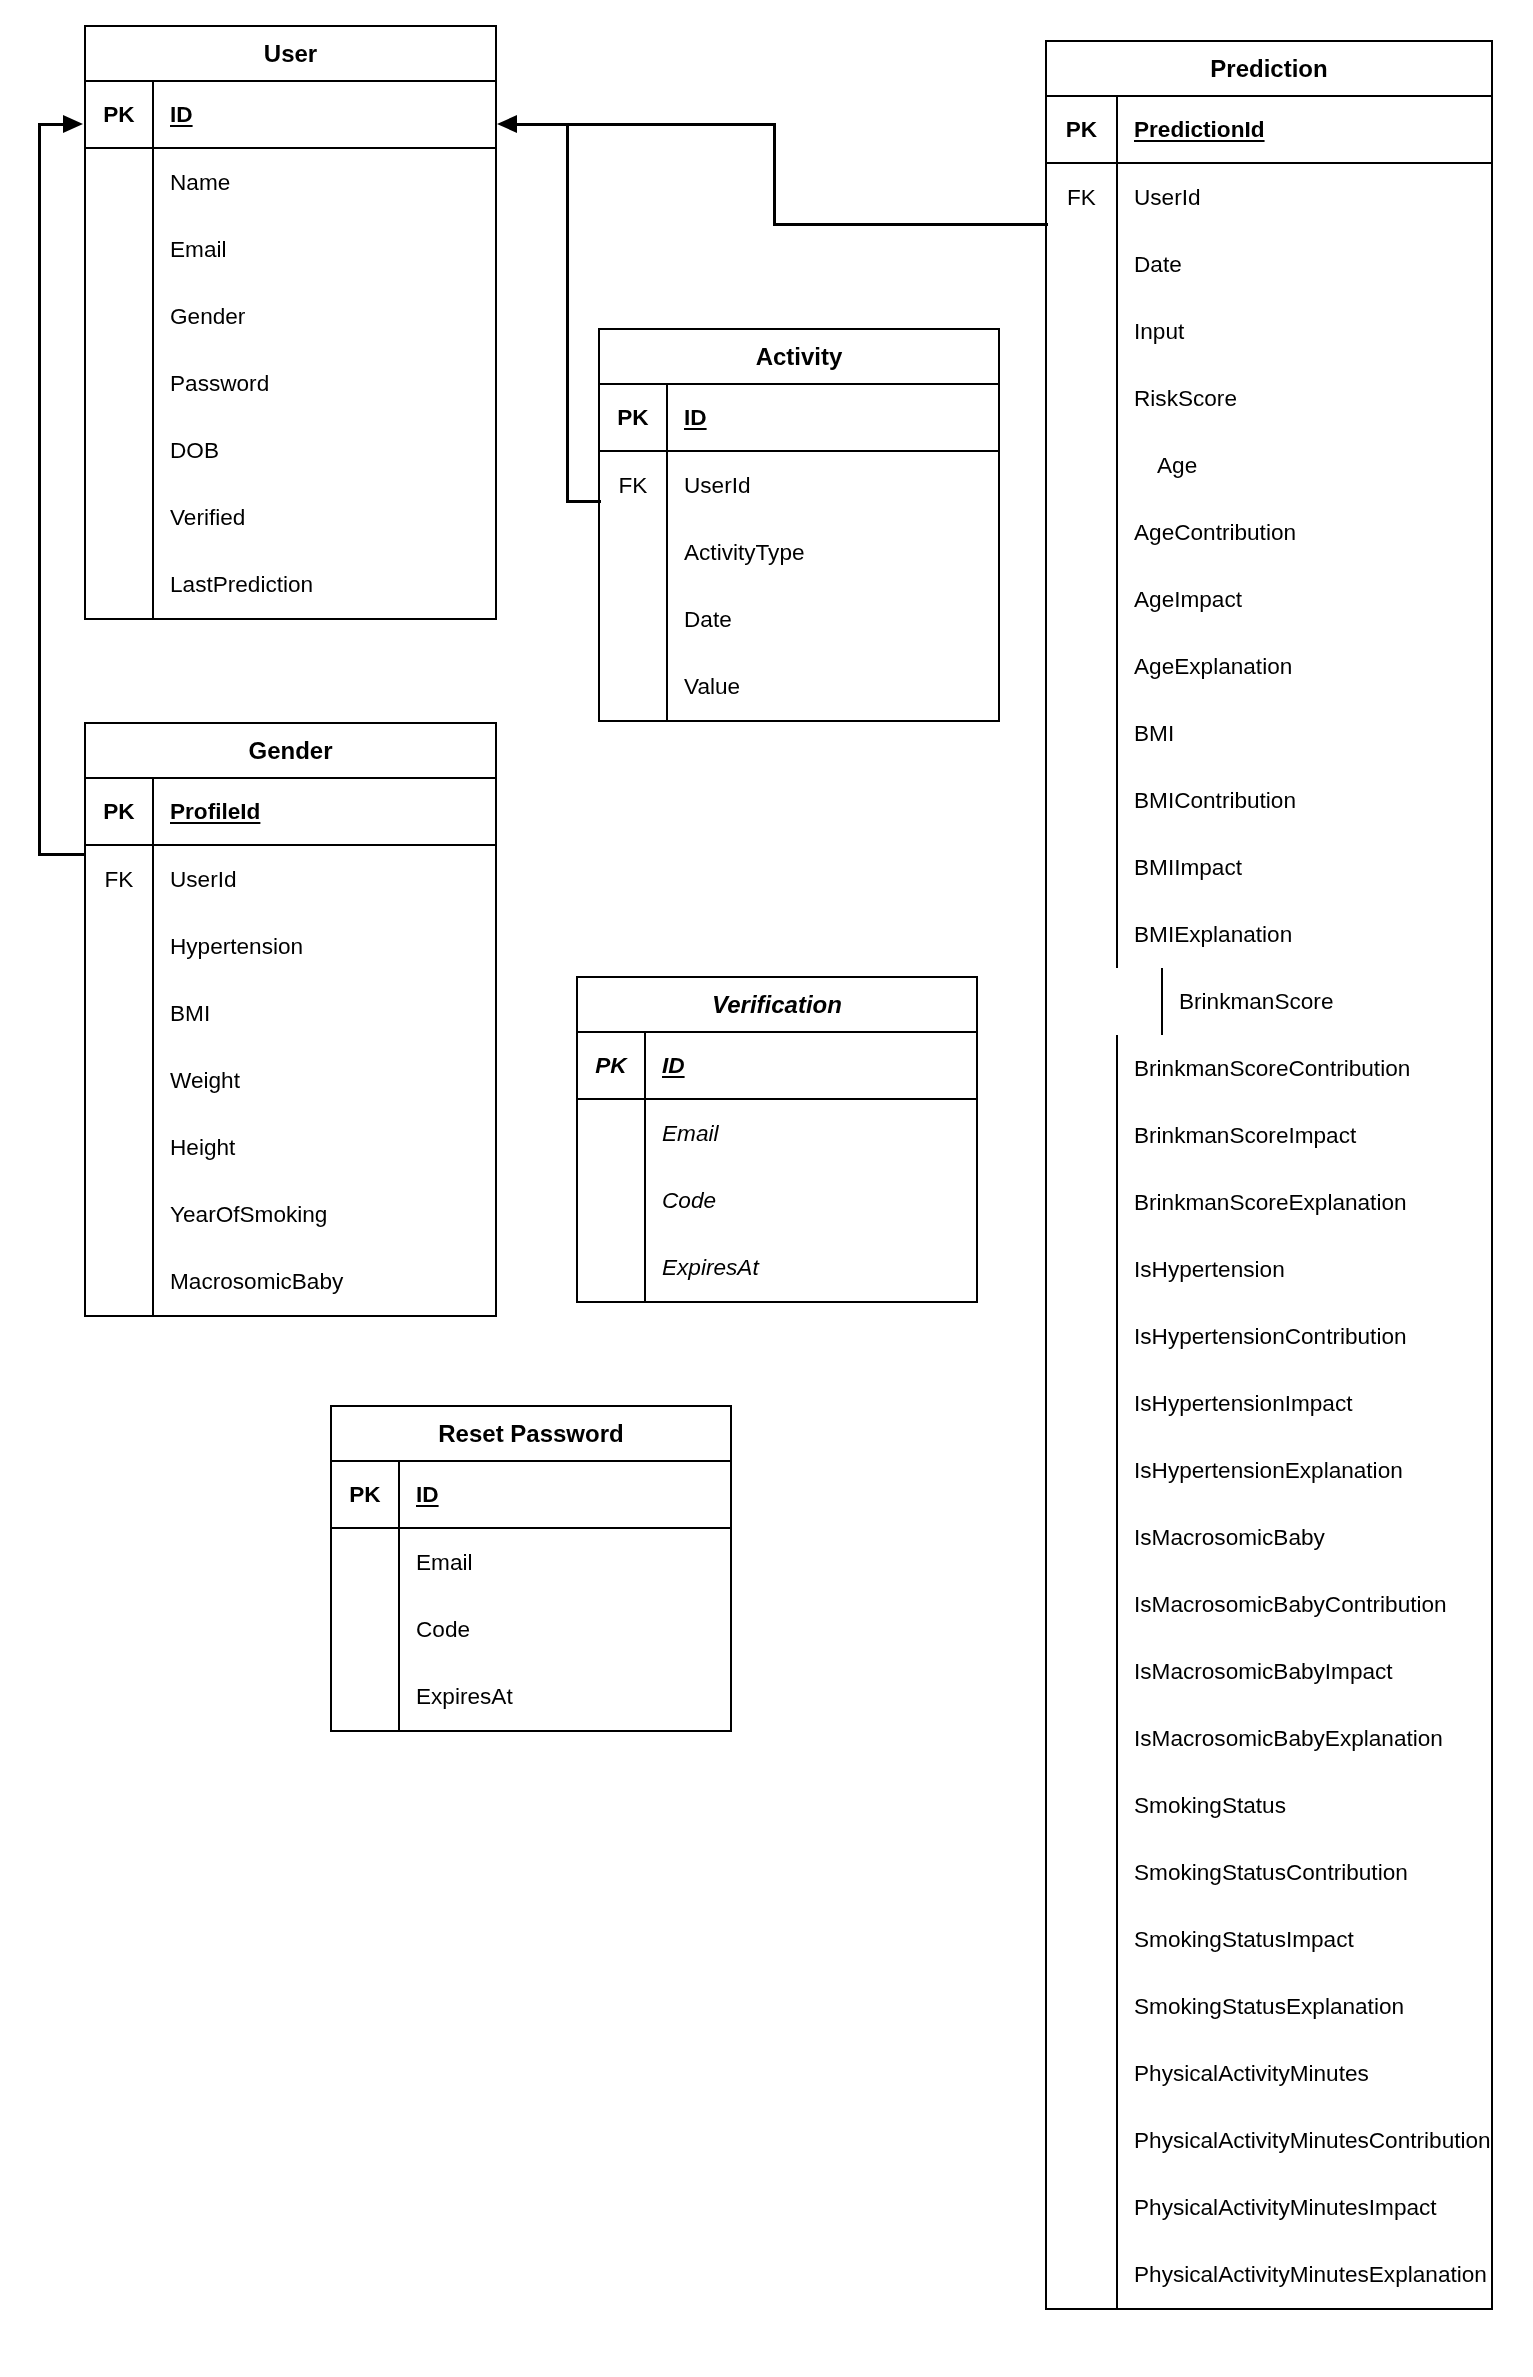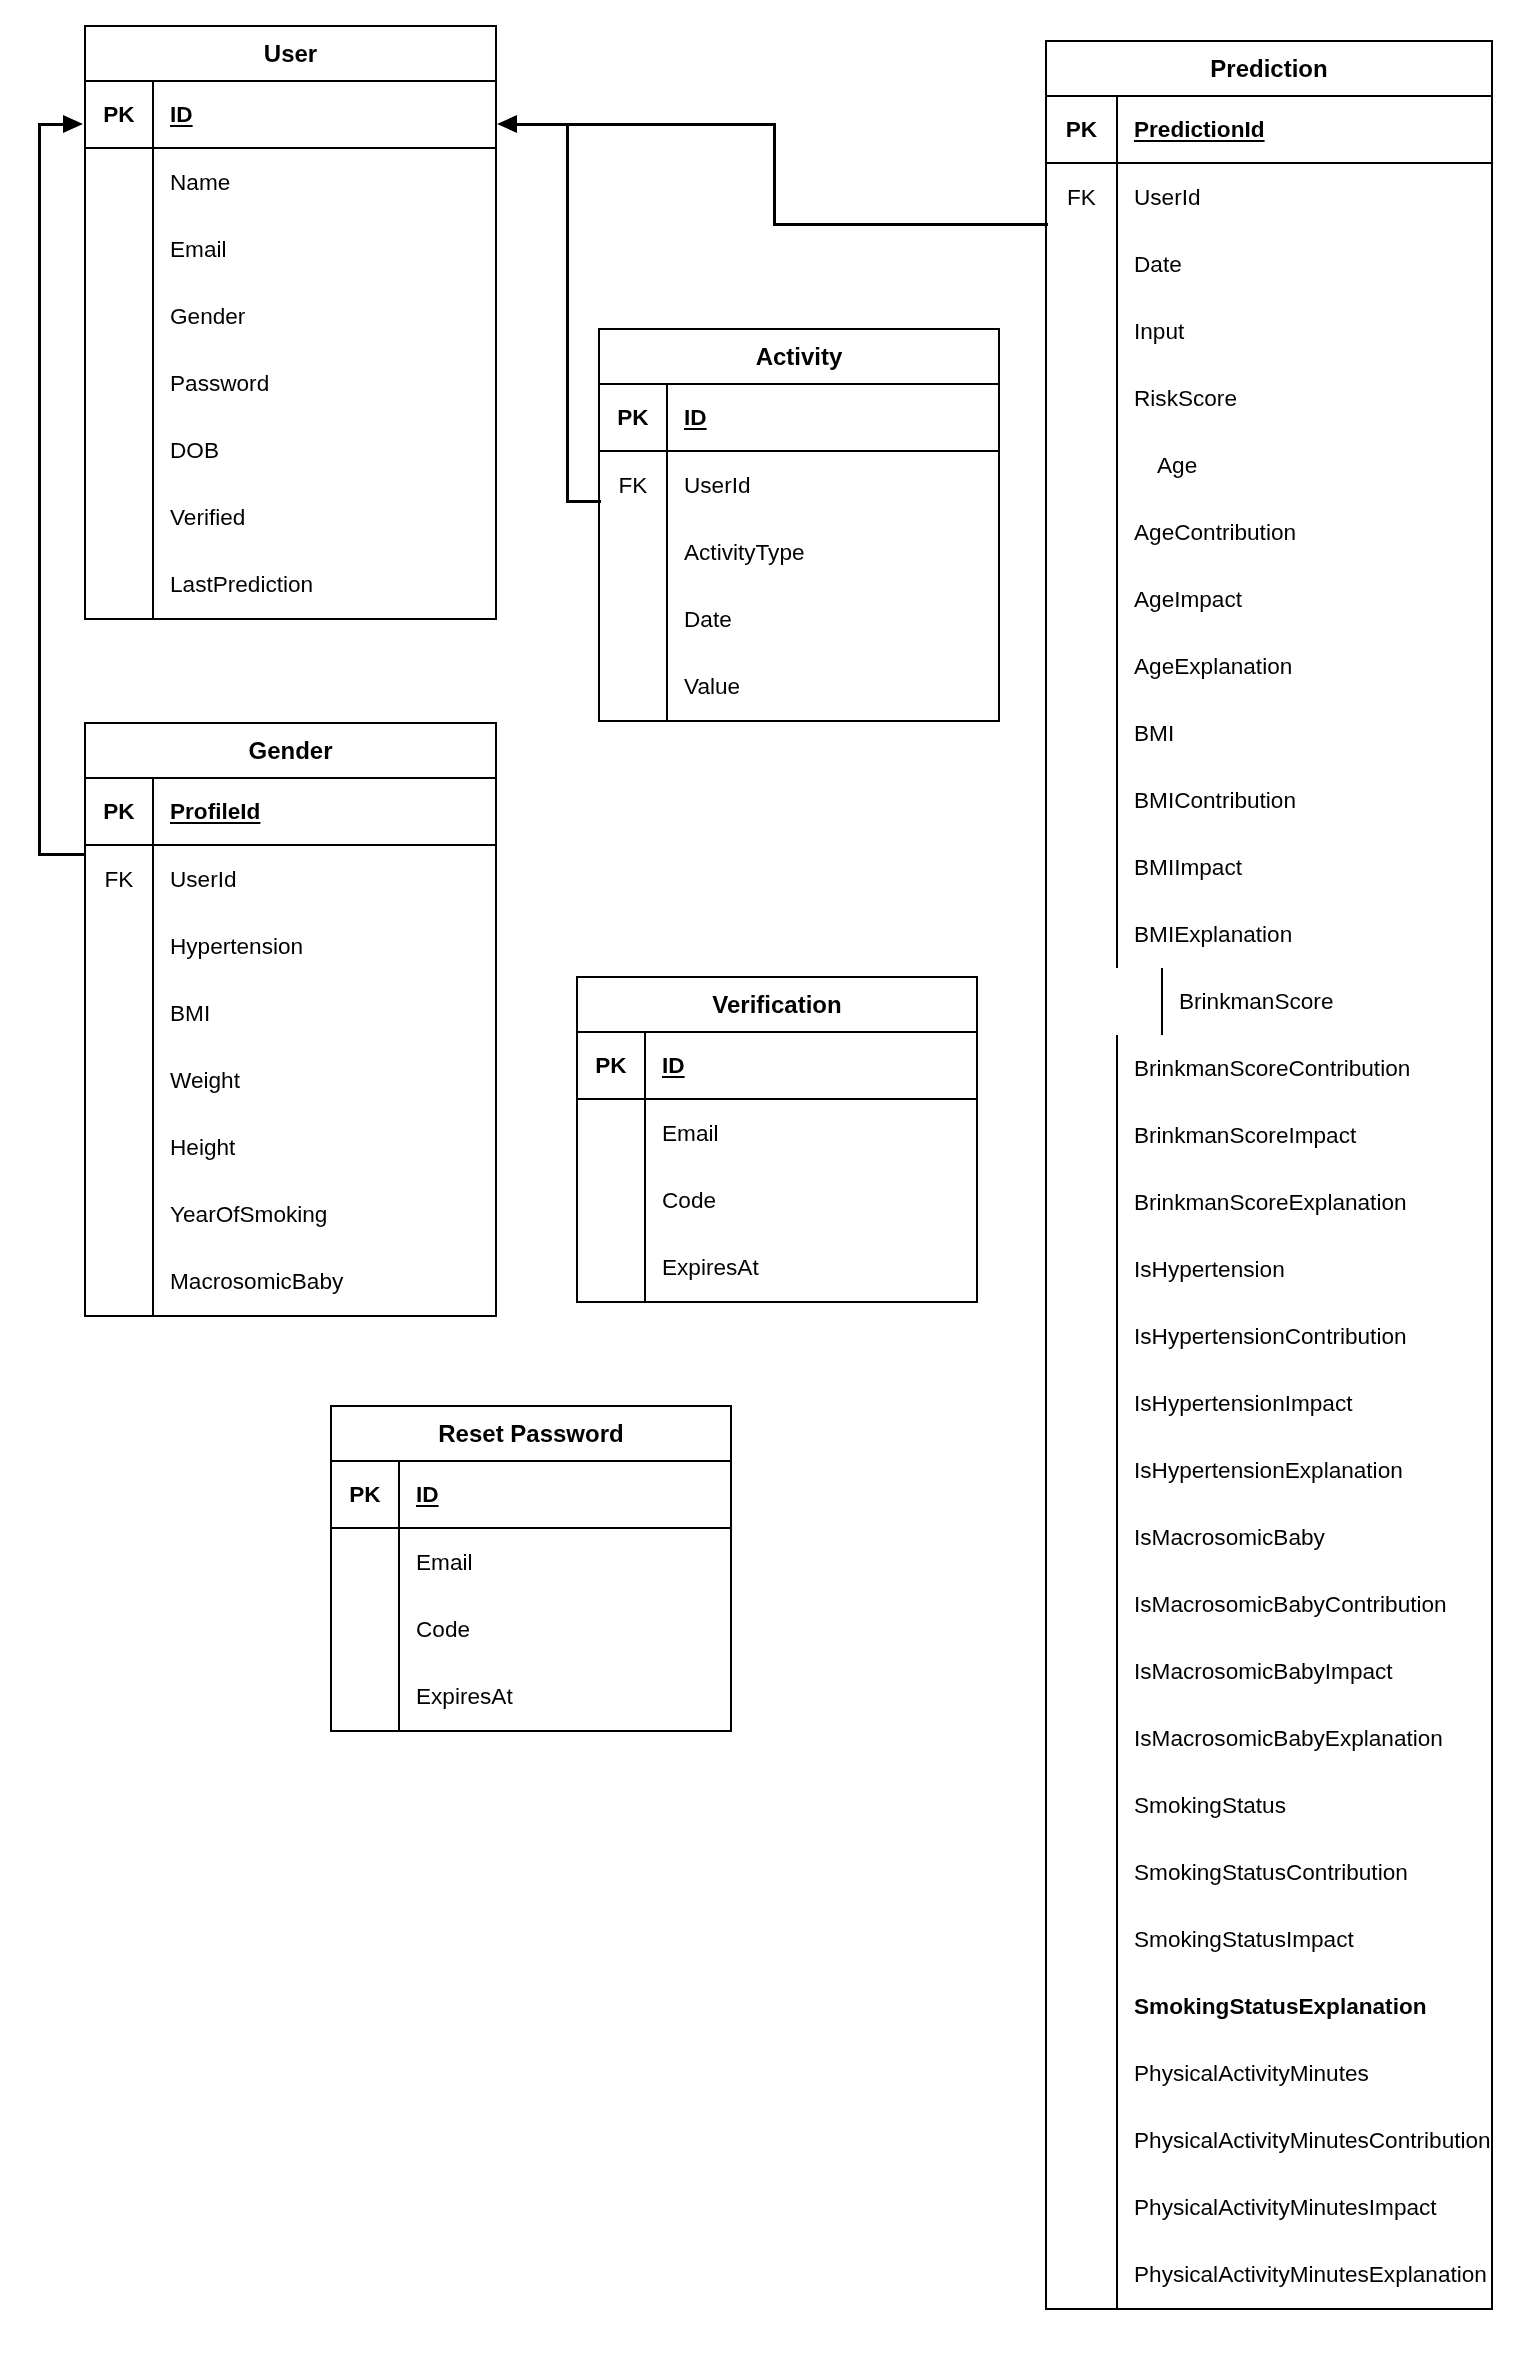--- a/index.html
+++ b/index.html
@@ -132,21 +132,21 @@
           <div class="keycell" style="width: 68px; font-size: 22.6px;"></div>
           <div class="attrcell" style="font-size: 22.6px;">Date</div>
         </div>
         <div class="rowwrap" style="height: 67px;">
           <div class="keycell" style="width: 68px; font-size: 22.6px;"></div>
           <div class="attrcell" style="font-size: 22.6px;">Value</div>
         </div>
       </div>
   </div>
 
-  <div class="entity" id="ent-verification" style="left:576px;top:976px;width:402px;">
+  <div class="entity" id="ent-verification" style="left:576px;top:976px;width:402px;font-style:italic;">
     <div class="ent-title" style="height:55px;font-size:24px;">Verification</div>
     <div class="rowwrap pkrow" style="height:67px;">
       <div class="keycell bold" style="width:68px;font-size:22.6px;">PK</div>
       <div class="attrcell pk" style="font-size:22.6px;">
           <span>ID</span>
         </div>
     </div>
     <div class="body-rows" id="verification-attrs">
         <div class="rowwrap" style="height: 67px;">
           <div class="keycell" style="width: 68px; font-size: 22.6px;"></div>
@@ -297,21 +297,21 @@
           <div class="attrcell" style="font-size: 22.6px;">SmokingStatus</div>
         </div>
         <div class="rowwrap" style="height: 67px;">
           <div class="keycell" style="width: 71px; font-size: 22.6px;"></div>
           <div class="attrcell" style="font-size: 22.6px;">SmokingStatusContribution</div>
         </div>
         <div class="rowwrap" style="height: 67px;">
           <div class="keycell" style="width: 71px; font-size: 22.6px;"></div>
           <div class="attrcell" style="font-size: 22.6px;">SmokingStatusImpact</div>
         </div>
-        <div class="rowwrap" style="height: 67px; font-weight: bold;">
+        <div class="rowwrap" style="height: 67px;">
           <div class="keycell" style="width: 71px; font-size: 22.6px;"></div>
           <div class="attrcell" style="font-size: 22.6px;">SmokingStatusExplanation</div>
         </div>
         <div class="rowwrap" style="height: 67px;">
           <div class="keycell" style="width: 71px; font-size: 22.6px;"></div>
           <div class="attrcell" style="font-size: 22.6px;">PhysicalActivityMinutes</div>
         </div>
         <div class="rowwrap" style="height: 67px;">
           <div class="keycell" style="width: 71px; font-size: 22.6px;"></div>
           <div class="attrcell" style="font-size: 22.6px;">PhysicalActivityMinutesContribution</div>

